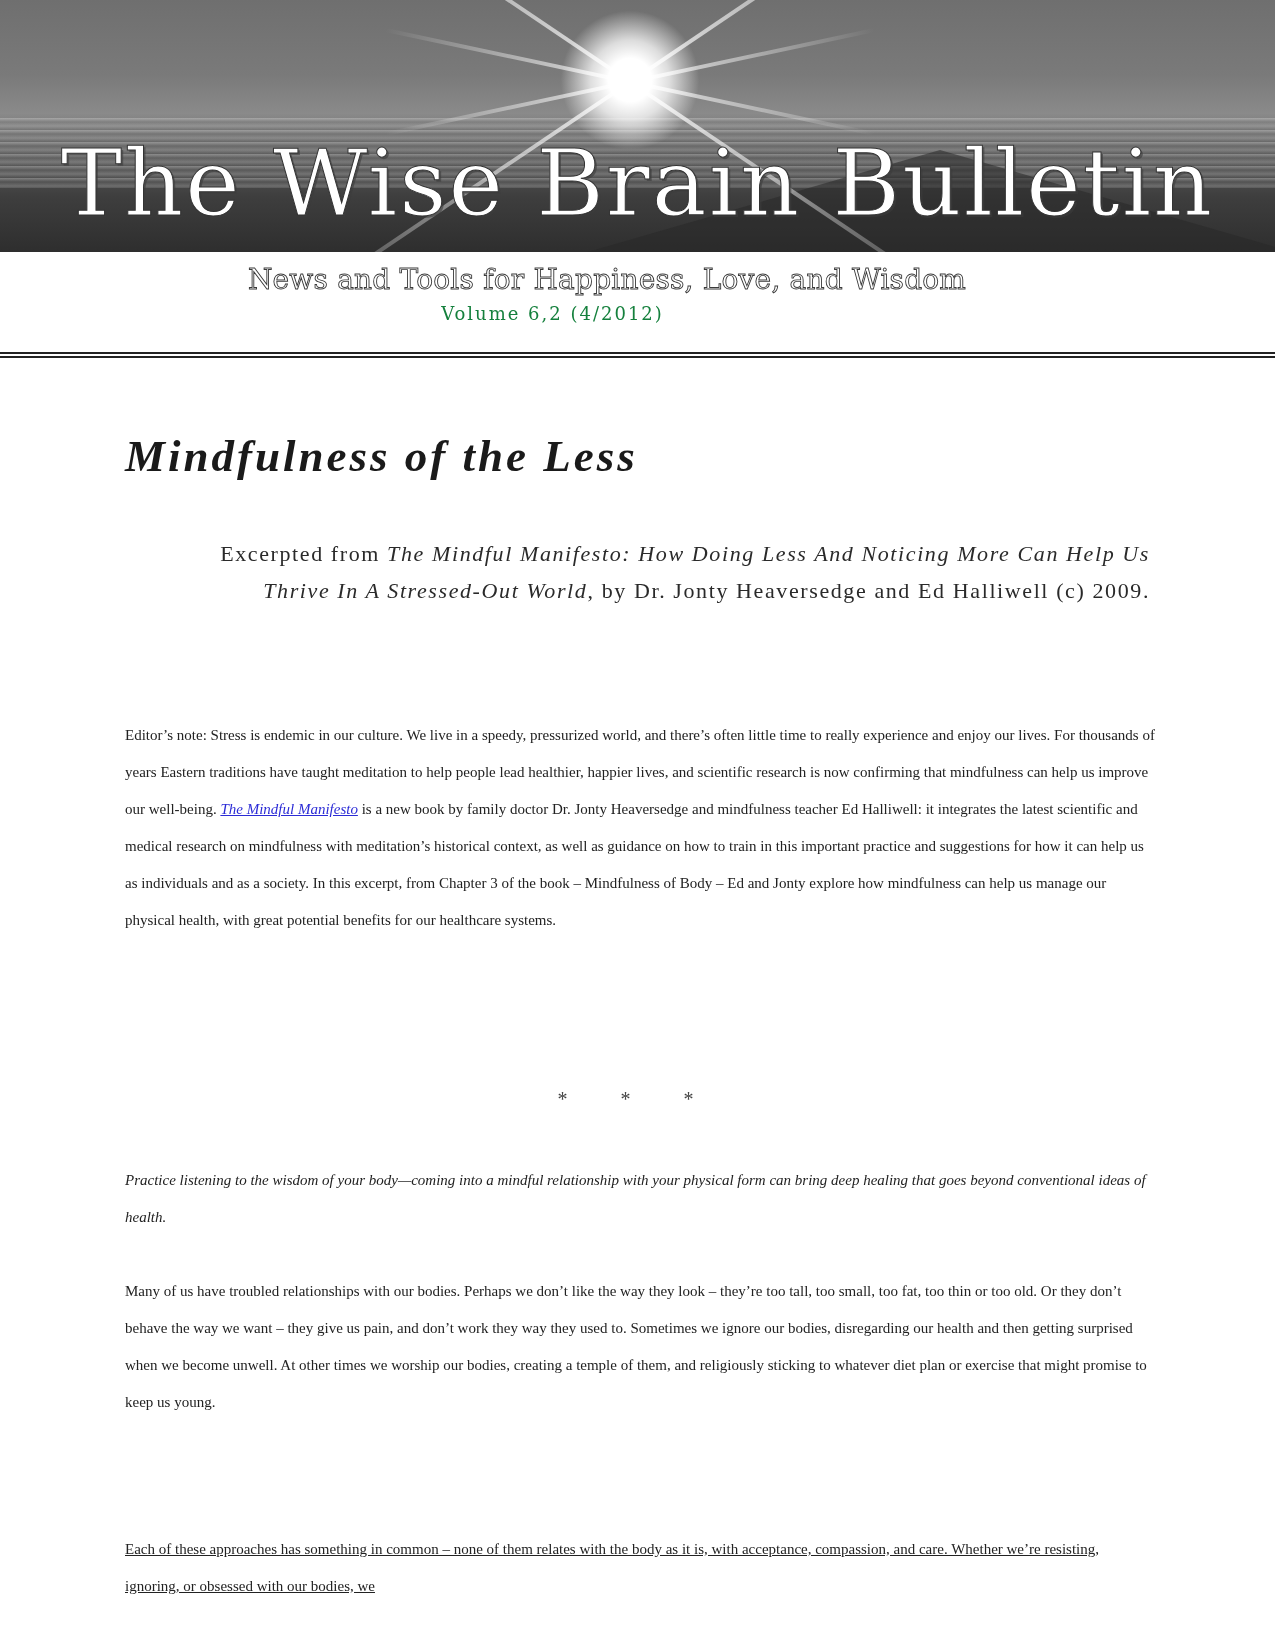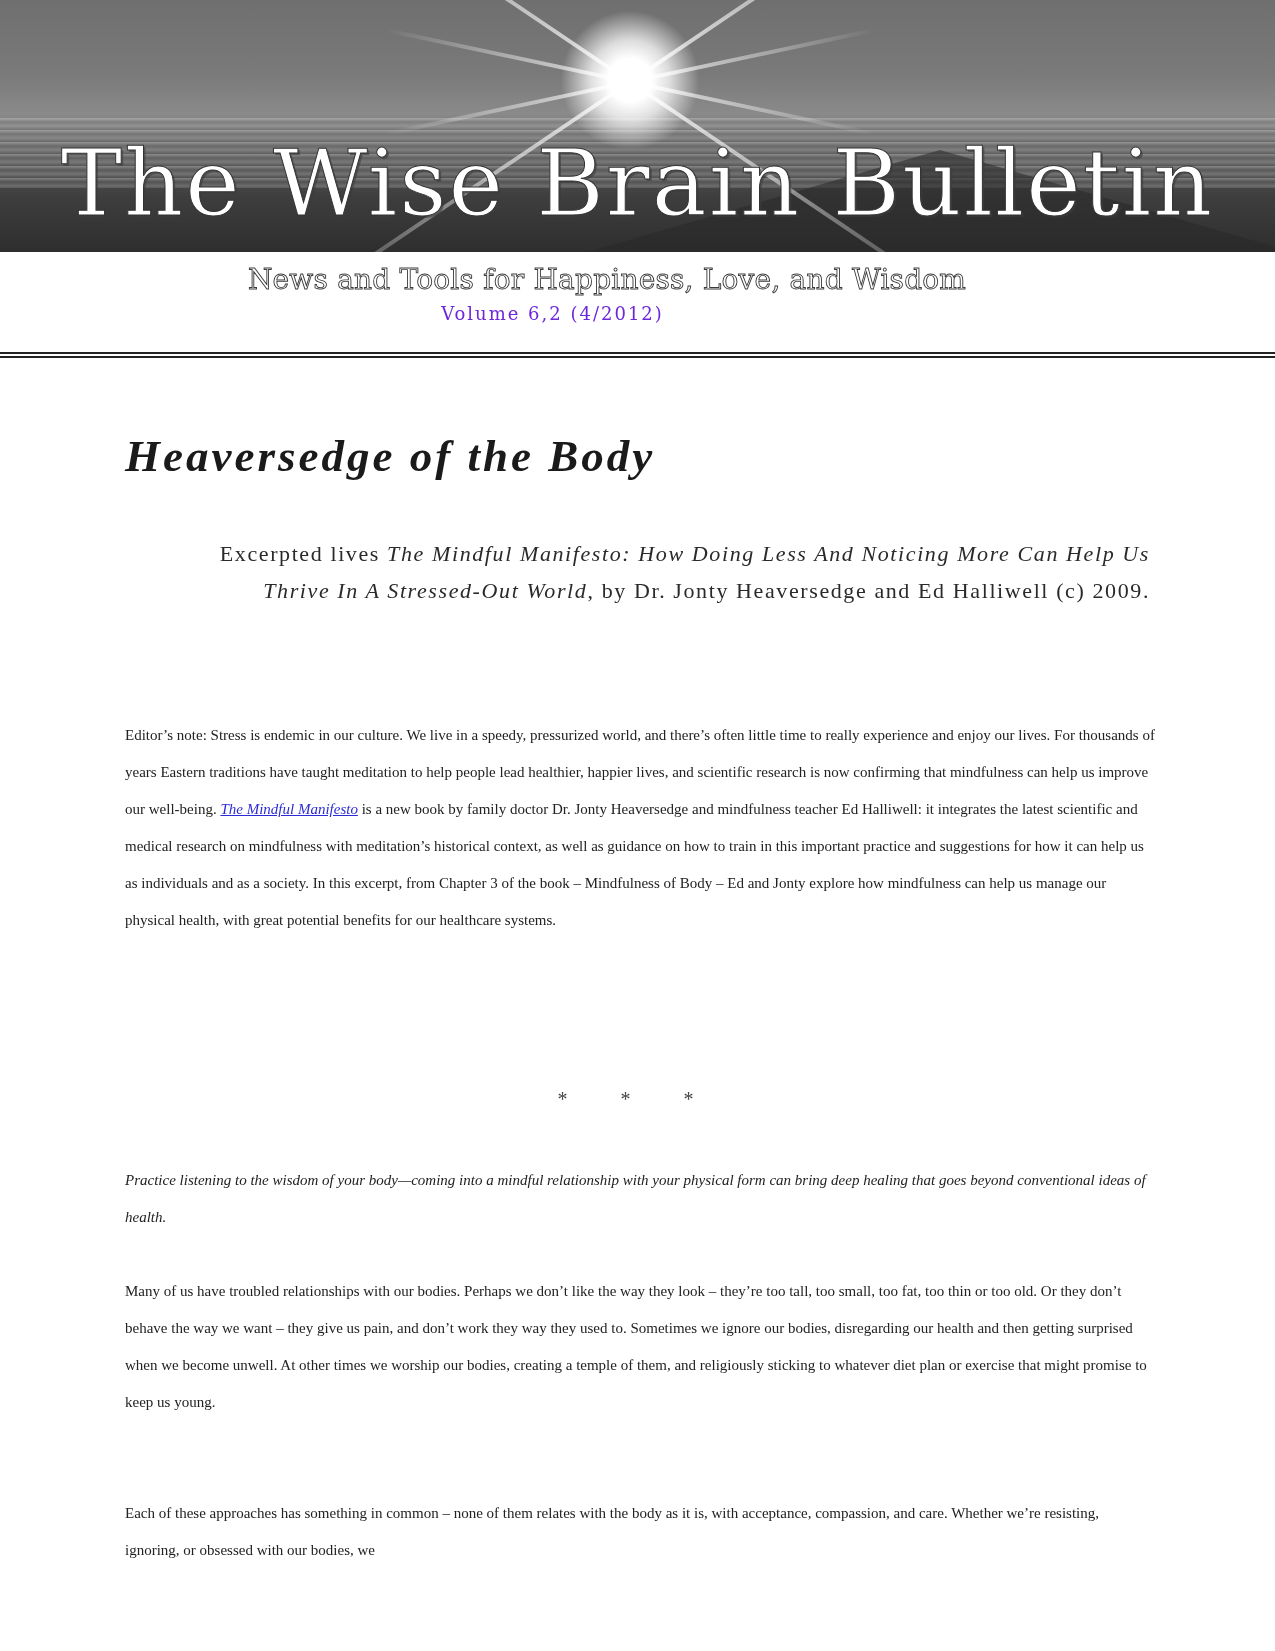--- a/index.html
+++ b/index.html
@@ -20,62 +20,62 @@
   .banner .ray.r2 { transform: rotate(34deg); }
   .banner .ray.r3 { transform: rotate(-12deg); width: 500px; margin-left: -250px; }
   .banner .ray.r4 { transform: rotate(12deg); width: 500px; margin-left: -250px; }
   .banner-title { position: absolute; left: 0; top: 138px; width: 1275px; text-align: center;
     font-family: "DejaVu Serif", serif; font-size: 92px; letter-spacing: 2px; color: #ffffff; line-height: 1;
     -webkit-text-stroke: 1px #333; text-shadow: 2px 2px 0 rgba(60,60,60,0.6); white-space: nowrap; }
 
   .tagline { position: absolute; left: 0; top: 263px; width: 1214px; text-align: center;
     font-family: "DejaVu Serif", serif; font-size: 28px; color: #fff; -webkit-text-stroke: 0.9px #3a3a3a; letter-spacing: 0.2px; }
   .volume { position: absolute; left: 0; top: 303px; width: 1105px; text-align: center;
-    font-family: "DejaVu Serif", serif; font-size: 18px; color: #6d28d9; letter-spacing: 2px; }
+    font-family: "DejaVu Serif", serif; font-size: 18px; color: #15803d; letter-spacing: 2px; }
   .rule1 { position: absolute; left: 0; top: 352px; width: 1275px; height: 2px; background: #222; }
   .rule2 { position: absolute; left: 0; top: 356px; width: 1275px; height: 2px; background: #222; }
 
   .article-title { position: absolute; left: 125px; top: 430px; font-family: "Liberation Serif", serif;
     font-size: 45px; font-weight: bold; font-style: italic; letter-spacing: 3px; color: #1a1a1a; margin: 0; }
 
   .excerpt { position: absolute; left: 150px; top: 535px; width: 1000px; text-align: right;
     font-size: 22px; line-height: 37px; letter-spacing: 1.6px; color: #2a2a2a; }
   .excerpt i { }
 
   .body-text { position: absolute; left: 125px; width: 1030px; font-size: 15px; line-height: 37px; color: #222; margin: 0; }
   .p1 { top: 717px; }
   .p1 a { color: #2b2bd6; font-style: italic; text-decoration: underline; }
   .stars { position: absolute; left: 0; top: 1088px; width: 1275px; text-align: center; font-size: 20px; color: #444; letter-spacing: 24px; }
   .p2 { top: 1162px; font-style: italic; }
   .p3 { top: 1273px; }
-  .p4 { top: 1495px; }
+  .p4 { top: 1531px; text-decoration: underline; }
 </style>
 </head>
 <body>
 
 <div class="banner">
   <div class="clouds"></div>
   <div class="mountain"></div>
   <div class="ray r1"></div>
   <div class="ray r2"></div>
   <div class="ray r3"></div>
   <div class="ray r4"></div>
   <div class="sun"></div>
   <div class="banner-title">The Wise Brain Bulletin</div>
 </div>
 
 <div class="tagline">News and Tools for Happiness, Love, and Wisdom</div>
 <div class="volume">Volume 6,2 (4/2012)</div>
 <div class="rule1"></div>
 <div class="rule2"></div>
 
-<h1 class="article-title">Heaversedge of the Body</h1>
+<h1 class="article-title">Mindfulness of the Less</h1>
 
 <div class="excerpt">
-  <span>Excerpted lives </span><i>The Mindful Manifesto: How Doing Less And Noticing More Can Help Us Thrive In A Stressed-Out World</i><span>, by Dr. Jonty Heaversedge and Ed Halliwell (c) 2009.</span><br>
+  <span>Excerpted from </span><i>The Mindful Manifesto: How Doing Less And Noticing More Can Help Us Thrive In A Stressed-Out World</i><span>, by Dr. Jonty Heaversedge and Ed Halliwell (c) 2009.</span><br>
 </div>
 
 <p class="body-text p1">
   <span>Editor’s note: Stress is endemic in our culture. We live in a speedy, pressurized world, and there’s often little time to really experience and enjoy our lives. For thousands of  years Eastern traditions have taught meditation to help people lead healthier, happier lives, and scientific research is now confirming that mindfulness can help us improve our well-being. </span><a href="#">The Mindful Manifesto</a><span> is a new book by family doctor Dr. Jonty Heaversedge and mindfulness teacher Ed Halliwell: it integrates the latest scientific and medical research on mindfulness with meditation’s historical context, as well as guidance on how to train in this important practice and suggestions for how it can help us as individuals and as a society. In this excerpt, from Chapter 3 of  the book – Mindfulness of  Body – Ed and Jonty explore how mindfulness can help us manage our physical health, with great potential benefits for our healthcare systems.</span>
 </p>
 
 <div class="stars">* * *</div>
 
 <p class="body-text p2">Practice listening to the wisdom of  your body—coming into a mindful relationship with your physical form can bring deep healing that goes beyond conventional ideas of  health.</p>
 <p class="body-text p3">Many of  us have troubled relationships with our bodies. Perhaps we don’t like the way they look – they’re too tall, too small, too fat, too thin or too old. Or they don’t behave the way we want – they give us pain, and don’t work they way they used to. Sometimes we ignore our bodies, disregarding our health and then getting surprised when we become unwell. At other times we worship our bodies, creating a temple of  them, and religiously sticking to whatever diet plan or exercise that might promise to keep us young.</p>

